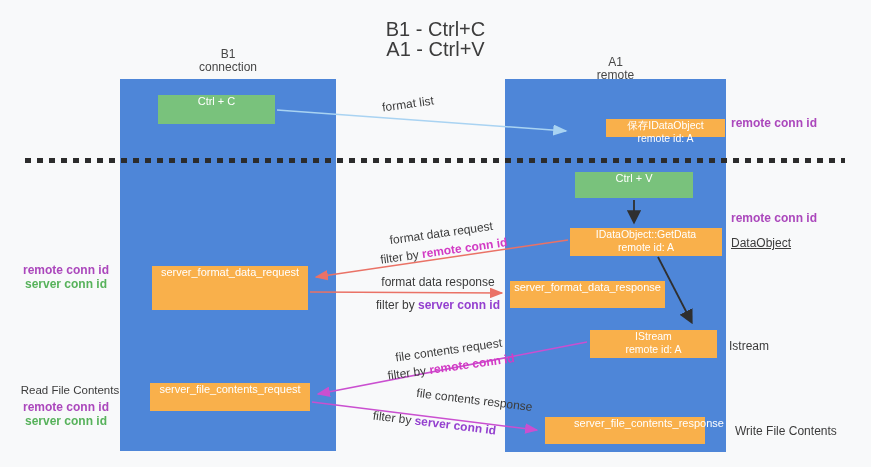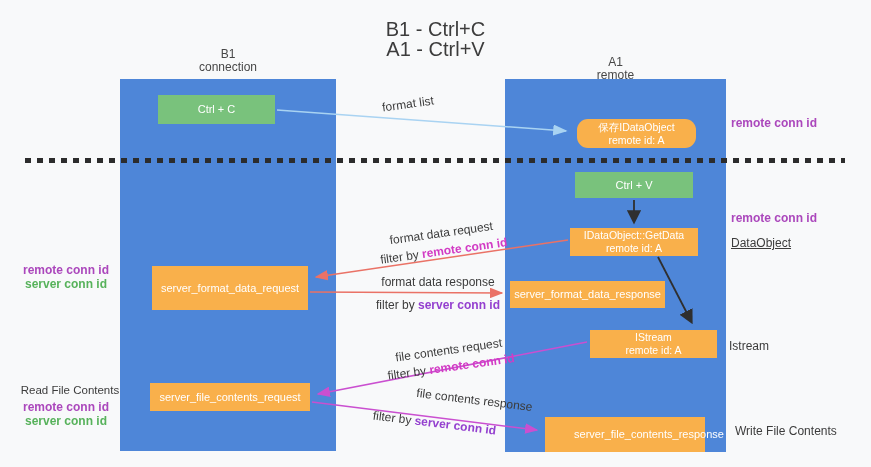--- a/index.html
+++ b/index.html
@@ -34,21 +34,20 @@
   }
   .dashed-line {
     left: 25px; top: 158px; width: 820px; height: 5px;
     background: repeating-linear-gradient(90deg, #2c2c2c 0 6px, transparent 6px 12px);
     z-index: 2;
   }
   .box {
     display: flex;
     flex-direction: column;
     align-items: center;
-    justify-content: center;
     color: #ffffff;
     text-align: center;
     font-size: 11px;
     line-height: 13px;
     z-index: 3;
   }
   .box.green  { background: #79c27c; }
   .box.orange { background: #f9b04b; }
   .box .l2 { font-size: 10.5px; }
   .mid-label {
@@ -93,30 +92,30 @@
 
   <div class="abs lane" style="left:120px; top:79px; width:216px; height:372px;"></div>
   <div class="abs lane" style="left:505px; top:79px; width:221px; height:373px;"></div>
 
   <div class="abs dashed-line"></div>
 
   <div class="abs box green" style="left:158px; top:95px; width:117px; height:29px;">
     <div>Ctrl + C</div>
   </div>
 
-  <div class="abs box orange" style="left:577px; top:119px; width:119px; height:29px;border-radius:11px;">
+  <div class="abs box orange" style="left:606px; top:119px; width:119px; height:18px;">
     <div class="l2">保存IDataObject</div>
     <div class="l2">remote id: A</div>
   </div>
 
   <div class="abs box green" style="left:575px; top:172px; width:118px; height:26px;">
     <div>Ctrl + V</div>
   </div>
 
-  <div class="abs box orange" style="left:570px; top:228px; width:128px; height:28px;">
+  <div class="abs box orange" style="left:570px; top:228px; width:152px; height:28px;">
     <div class="l2">IDataObject::GetData</div>
     <div class="l2">remote id: A</div>
   </div>
 
   <div class="abs box orange" style="left:152px; top:266px; width:156px; height:44px;">
     <div>server_format_data_request</div>
   </div>
 
   <div class="abs box orange" style="left:510px; top:281px; width:155px; height:27px;">
     <div>server_format_data_response</div>
@@ -124,21 +123,21 @@
 
   <div class="abs box orange" style="left:590px; top:330px; width:127px; height:28px;">
     <div class="l2">IStream</div>
     <div class="l2">remote id: A</div>
   </div>
 
   <div class="abs box orange" style="left:150px; top:383px; width:160px; height:28px;">
     <div>server_file_contents_request</div>
   </div>
 
-  <div class="abs box orange" style="left:545px; top:417px; width:160px; height:35px;padding-left:48px;">
+  <div class="abs box orange" style="left:545px; top:417px; width:160px; height:27px;padding-left:48px;">
     <div>server_file_contents_response</div>
   </div>
 
   <div class="abs mid-label rot-ccw" style="left:358px; top:97px; width:100px;">format list</div>
 
   <div class="abs mid-label rot-ccw" style="left:350px; top:224px; width:185px; line-height:18px;">
     <div>format data request</div>
     <div><span>filter by</span> <span class="bold-magenta">remote conn id</span></div>
   </div>
 

